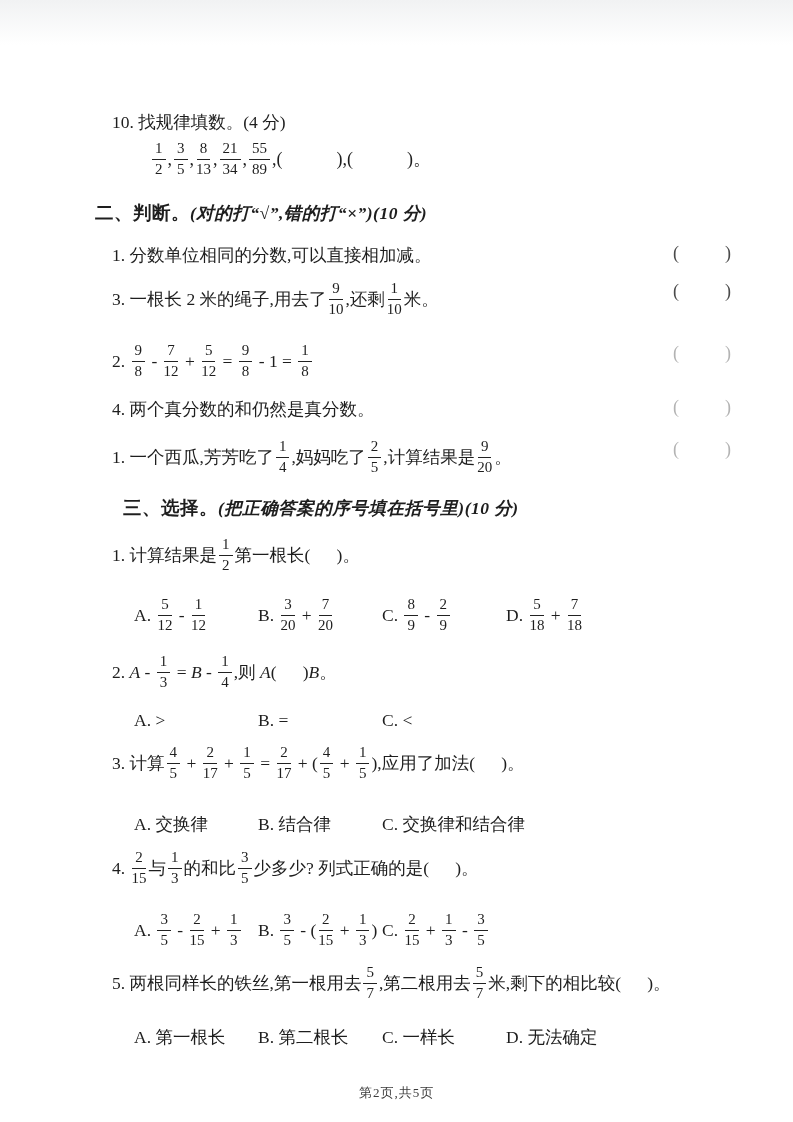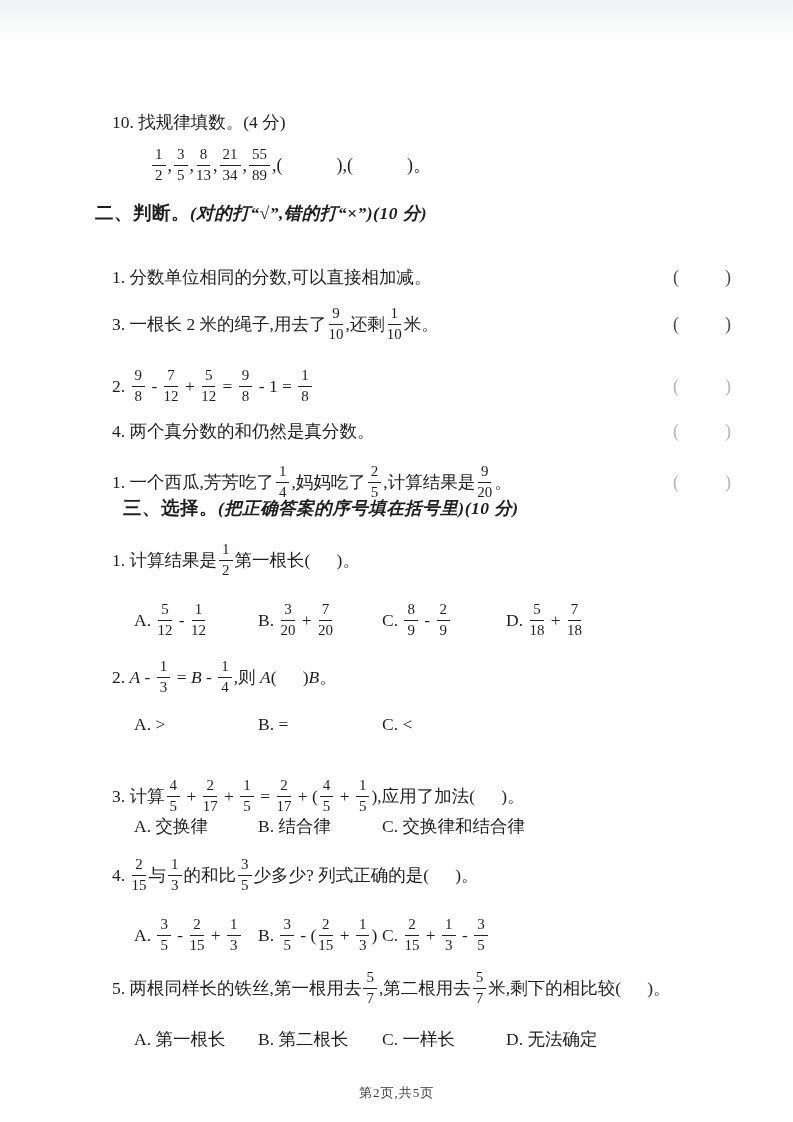--- a/index.html
+++ b/index.html
@@ -9,21 +9,21 @@
     font-family:"Liberation Serif", serif;
     color:#1e1e1e;
     overflow:hidden;
   }
   .page{
     position:relative;width:793px;height:1122px;
     background:linear-gradient(180deg,#f1f2f3 0%,#ffffff 45px);
   }
   .row{
     position:absolute;
-    display:flex;align-items:center;
+    display:flex;align-items:flex-start;
     white-space:pre;
     font-size:17.5px;
   }
   .row span{white-space:pre;}
   .content{display:inline-flex;align-items:center;white-space:pre;}
   .seq{font-size:18px;}
   .hdr{font-size:18.5px;letter-spacing:0.5px;}
   .bold{font-weight:bold;}
   .kai{font-style:italic;font-size:17.5px;}
   .it{font-style:italic;}
@@ -33,21 +33,21 @@
     vertical-align:middle;margin:0 2px;line-height:1;
   }
   .frac .num{
     display:block;padding:0 3px 2.5px;border-bottom:1.3px solid #222;
     font-size:15px;line-height:1;
   }
   .frac .den{
     display:block;padding-top:2.5px;font-size:15px;line-height:1;
   }
   
-  .judge{left:112px;right:62px;justify-content:space-between;margin-top:20px;}
+  .judge{left:112px;right:62px;justify-content:space-between;}
   .bracket{
     display:inline-flex;width:58px;justify-content:space-between;
     font-size:18px;
   }
   .bracket.dark{color:#4a4a4a;}
   .bracket.faint{color:#b3b3b3;}
   
   .opts{left:134px;}
   .opt{
     display:inline-flex;align-items:center;white-space:pre;
@@ -112,21 +112,21 @@
 
   <div class="row" style="top:654px;left:112px;height:46px;">
     <span class="content"><span>2. </span><span class="it">A</span><span> - </span><span class="frac"><span class="num">1</span><span class="den">3</span></span><span> = </span><span class="it">B</span><span> - </span><span class="frac"><span class="num">1</span><span class="den">4</span></span><span>,则 </span><span class="it">A</span><span>(      )</span><span class="it">B</span><span>。</span></span>
   </div>
   <div class="row opts" style="top:710px;height:28px;">
     <span class="opt"><span>A. &gt;</span></span>
     <span class="opt"><span>B. =</span></span>
     <span class="opt"><span>C. &lt;</span></span>
   </div>
 
-  <div class="row" style="top:773px;left:112px;height:46px;">
+  <div class="row" style="top:745px;left:112px;height:46px;">
     <span class="content"><span>3. 计算</span><span class="frac"><span class="num">4</span><span class="den">5</span></span><span> + </span><span class="frac"><span class="num">2</span><span class="den">17</span></span><span> + </span><span class="frac"><span class="num">1</span><span class="den">5</span></span><span> = </span><span class="frac"><span class="num">2</span><span class="den">17</span></span><span> + (</span><span class="frac"><span class="num">4</span><span class="den">5</span></span><span> + </span><span class="frac"><span class="num">1</span><span class="den">5</span></span><span>),应用了加法(      )。</span></span>
   </div>
   <div class="row opts" style="top:812px;height:28px;">
     <span class="opt"><span>A. 交换律</span></span>
     <span class="opt"><span>B. 结合律</span></span>
     <span class="opt"><span>C. 交换律和结合律</span></span>
   </div>
 
   <div class="row" style="top:850px;left:112px;height:50px;">
     <span class="content"><span>4. </span><span class="frac"><span class="num">2</span><span class="den">15</span></span><span>与</span><span class="frac"><span class="num">1</span><span class="den">3</span></span><span>的和比</span><span class="frac"><span class="num">3</span><span class="den">5</span></span><span>少多少? 列式正确的是(      )。</span></span>

